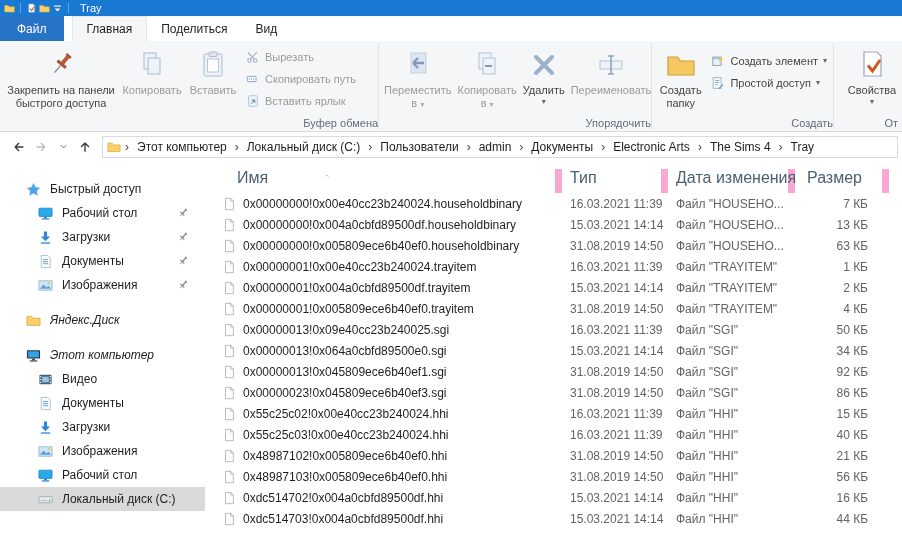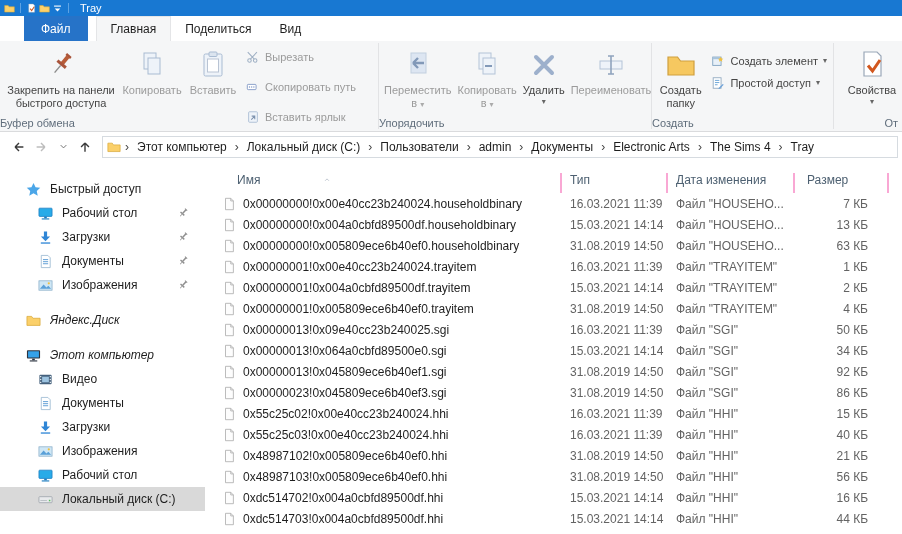--- a/index.html
+++ b/index.html
@@ -8,36 +8,36 @@
   .window { position:relative; width:902px; height:444px; background:#fff; }
 
   
   .titlebar { height:16px; background:#1878d2; display:flex; align-items:center; padding-left:4px; }
   .qat { display:flex; align-items:center; gap:2px; }
   .qat svg { width:11px; height:11px; display:block; }
   .qat-sep { width:1px; height:10px; background:#5da3e4; margin:0 3px; }
   .win-title { color:#fff; font-size:11px; margin-left:8px; }
 
   
-  .tabs { height:25px; background:#fff; display:flex; align-items:stretch;margin-left:24px; }
+  .tabs { height:25px; background:#fff; display:flex; align-items:stretch; }
   .tab { font-size:12px; display:flex; align-items:center; padding:0 14px; cursor:default; }
   .tab.file { background:#2673c8; color:#fff; padding:0 17px; }
   .tab.active { background:#f5f6f7; border:1px solid #e4e5e7; border-bottom:none; color:#1e1e1e; margin-left:8px; }
 
   
   .ribbon { height:91px; background:#f5f6f7; border-bottom:1px solid #dadbdd; display:flex; align-items:stretch; }
   .rgroup { position:relative; display:flex; align-items:flex-start; padding:5px 2px 16px 2px; }
-  .rgroup .glabel { position:absolute; bottom:2px; left:0; right:0; text-align:left; font-size:11px; color:#5f6d7b; white-space:nowrap; overflow:hidden; }
+  .rgroup .glabel { position:absolute; bottom:2px; left:0; right:0; text-align:right; font-size:11px; color:#5f6d7b; white-space:nowrap; overflow:hidden; }
   .rdiv { width:1px; background:#e2e3e5; margin:2px 0; }
   .bigbtn { display:flex; flex-direction:column; align-items:center; justify-content:flex-end; font-size:11px; line-height:1.2; text-align:center; color:#454545; padding:3px 3px 0 3px; }
   .bigbtn svg { width:32px; height:32px; margin-bottom:3px; }
   .bigbtn.disabled { color:#9b9b9b; }
   .caret { font-size:8px; color:#666; line-height:1; margin-top:1px; }
   .bigbtn.disabled .caret { color:#ababab; }
-  .smallcol { display:flex; flex-direction:column; justify-content:flex-start; gap:16px; padding:4px 4px; }
+  .smallcol { display:flex; flex-direction:column; justify-content:flex-start; gap:8px; padding:4px 4px; }
   .smallbtn { display:flex; align-items:center; gap:5px; font-size:11px; color:#454545; white-space:nowrap; }
   .smallbtn svg { width:14px; height:14px; flex:none; }
   .smallbtn.disabled { color:#9b9b9b; }
   .smallbtn .caret { margin:0; }
 
   
   .addressbar { height:29px; display:flex; align-items:center; background:#fff; padding:0 4px 0 8px; }
   .nav-ico { width:22px; height:22px; display:flex; align-items:center; justify-content:center; }
   .nav-ico svg { width:14px; height:14px; }
   .nav-ico.small svg { width:9px; height:9px; }
@@ -52,21 +52,21 @@
   .side-item { height:24px; display:flex; align-items:center; padding-left:26px; padding-right:10px; font-size:12px; }
   .side-item.lvl1 { padding-left:38px; }
   .side-item.gap { margin-top:11px;font-style:italic; }
   .side-item.selected { background:#d9d9d9; }
   .side-item .sicon { width:15px; height:15px; flex:none; margin-right:9px; }
   .side-item .slabel { flex:1; white-space:nowrap; overflow:hidden; }
   .side-item .pin { width:12px; height:12px; flex:none; margin-right:6px; }
 
   .content { flex:1; overflow:hidden; }
   .lheader { height:32px; display:grid; grid-template-columns:352px 106px 127px 94px; align-items:end; padding-left:5px; position:relative; }
-  .hcell { font-size:12px; color:#4d6071; padding:0 0 6px 27px; border-right:2px solid #f9a8d4; position:relative; white-space:nowrap; }
+  .hcell { font-size:16px; color:#4d6071; padding:0 0 6px 27px; border-right:7px solid #f9a8d4; position:relative; white-space:nowrap; }
   .hcell.first { padding-left:27px; }
   .hcell.date, .hcell.type { padding-left:8px; }
   .hcell.size { padding-left:12px; }
   .sort-ind { position:absolute; top:4px; left:112px; width:10px; height:6px; }
 
   .rows { }
   .frow { height:21px; display:grid; grid-template-columns:352px 106px 127px 94px; align-items:center; padding-left:5px; }
   .cell { font-size:12px; white-space:nowrap; overflow:hidden; }
   .cell.name { display:flex; align-items:center; gap:7px; padding-left:12px; color:#1f1f1f; }
   .cell.name svg { width:14px; height:14px; flex:none; }

